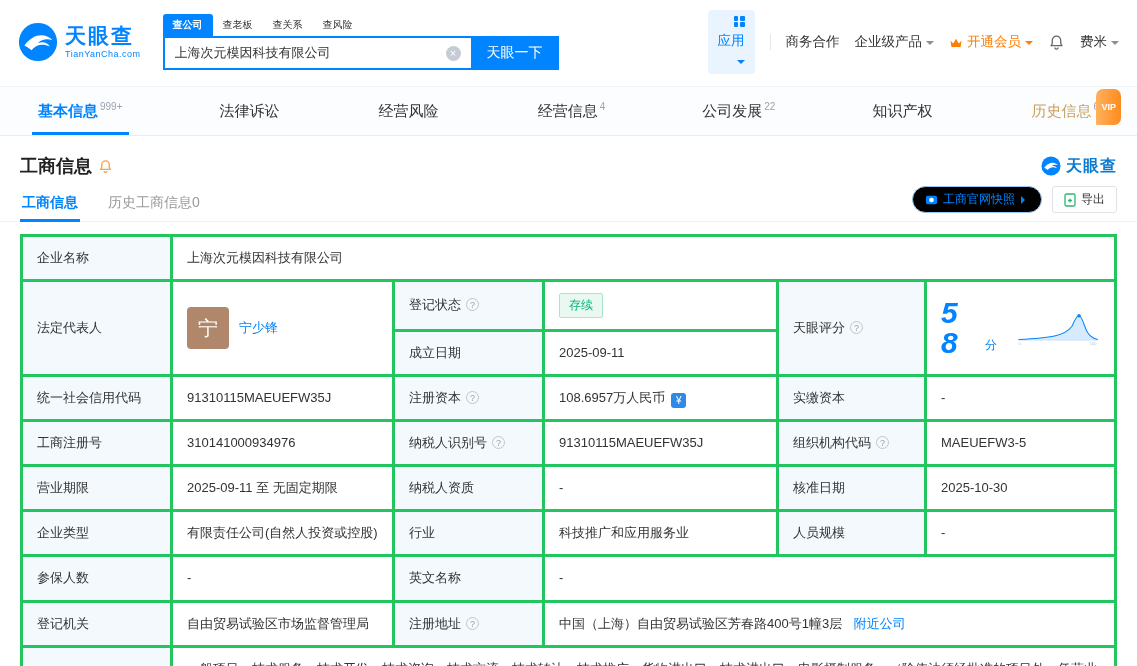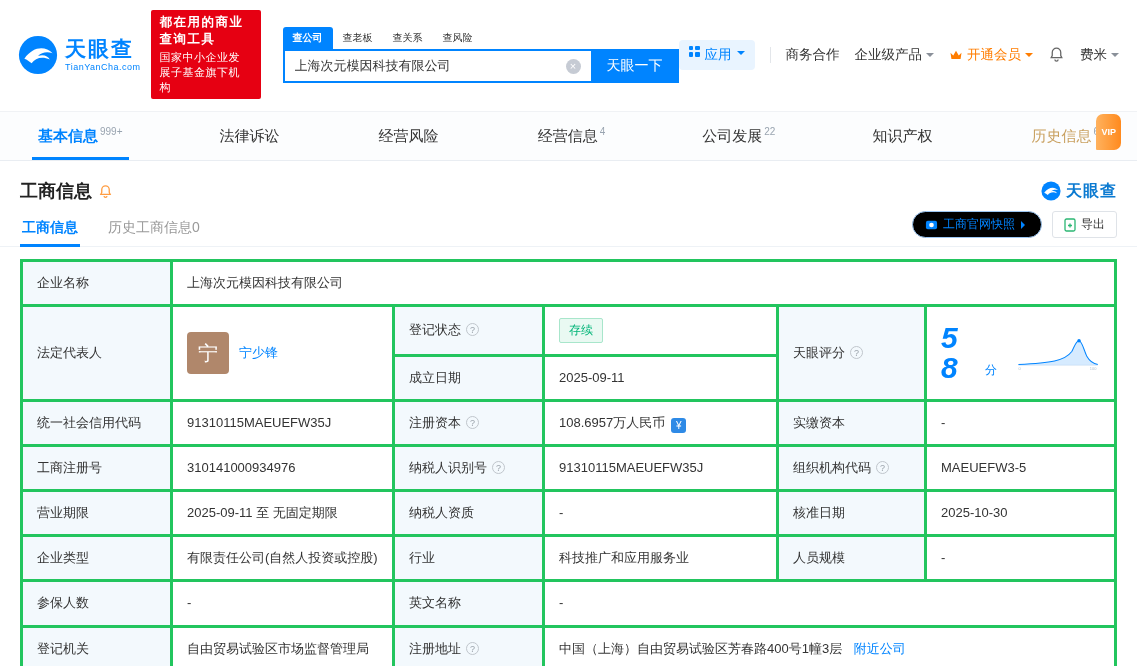--- a/index.html
+++ b/index.html
@@ -20,21 +20,21 @@
   .search-tabs { display: flex; align-items: flex-end; font-size: 10px; color: #333; }
   .search-tab { padding: 4px 10px; cursor: pointer; }
   .search-tab.active { background: #0084ff; color: #fff; border-radius: 3px 3px 0 0; font-weight: bold; }
   .search-row { display: flex; }
   .search-box { position: relative; }
   .search-input { width: 308px; height: 34px; border: 2px solid #0084ff; border-right: none; padding: 0 30px 0 10px; font-size: 13px; color: #333; outline: none; display: block; }
   .clear-icon { position: absolute; right: 10px; top: 10px; width: 15px; height: 15px; background: #c6cbd4; border-radius: 50%; color: #fff; font-size: 11px; line-height: 15px; text-align: center; cursor: pointer; }
   .clear-icon::after { content: "×"; }
   .search-btn { width: 88px; height: 34px; background: #0084ff; color: #fff; border: none; font-size: 14px; cursor: pointer; }
   .top-nav { margin-left: auto; display: flex; align-items: center; gap: 15px; font-size: 13.5px; white-space: nowrap; }
-  .apps-pill { display: flex; align-items: flex-start; gap: 5px; background: #e9f4ff; color: #0084ff; padding: 6px 10px; border-radius: 4px; cursor: pointer; }
+  .apps-pill { display: flex; align-items: flex-end; gap: 5px; background: #e9f4ff; color: #0084ff; padding: 6px 10px; border-radius: 4px; cursor: pointer; flex-direction: column; }
   .grid-icon { width: 11px; height: 11px; display: grid; grid-template-columns: 1fr 1fr; gap: 1.5px; }
   .grid-icon i { background: #0084ff; border-radius: 1px; }
   .caret { width: 0; height: 0; border: 4px solid transparent; display: inline-block; }
   .caret.blue { border-top-color: #0084ff; margin-top: 5px; }
   .caret.gray { border-top-color: #8a9099; margin-top: 5px; }
   .caret.orange { border-top-color: #ff7d00; margin-top: 5px; }
   .divider { width: 1px; height: 16px; background: #e3e6ea; }
   .nav-link { color: #333; cursor: pointer; display: flex; align-items: center; gap: 4px; }
   .vip-link { color: #ff7d00; }
   .bell-btn { cursor: pointer; display: flex; align-items: center; }
@@ -85,24 +85,20 @@
     <svg width="40" height="40" viewBox="0 0 44 44">
       <circle cx="22" cy="22" r="21" fill="#0084ff"></circle>
       <path d="M7 26c10-14 23-14 31-6-6-2-12-1-16 3 6-2 11 0 13 4-8-4-16-2-20 4-2.5-2-5-4-8-5z" fill="#ffffff"></path>
     </svg>
     <div>
       <div class="logo-text-cn">天眼查</div>
       <div class="logo-text-en">TianYanCha.com</div>
     </div>
   </div>
 
-  <div class="banner">
-    <div class="banner-line1">都在用的商业查询工具</div>
-    <div class="banner-line2">国家中小企业发展子基金旗下机构</div>
-  </div>
 
   <div class="search-wrap">
     <div class="search-tabs">
       <div class="search-tab active">查公司</div>
       <div class="search-tab">查老板</div>
       <div class="search-tab">查关系</div>
       <div class="search-tab">查风险</div>
     </div>
     <div class="search-row">
       <div class="search-box">

